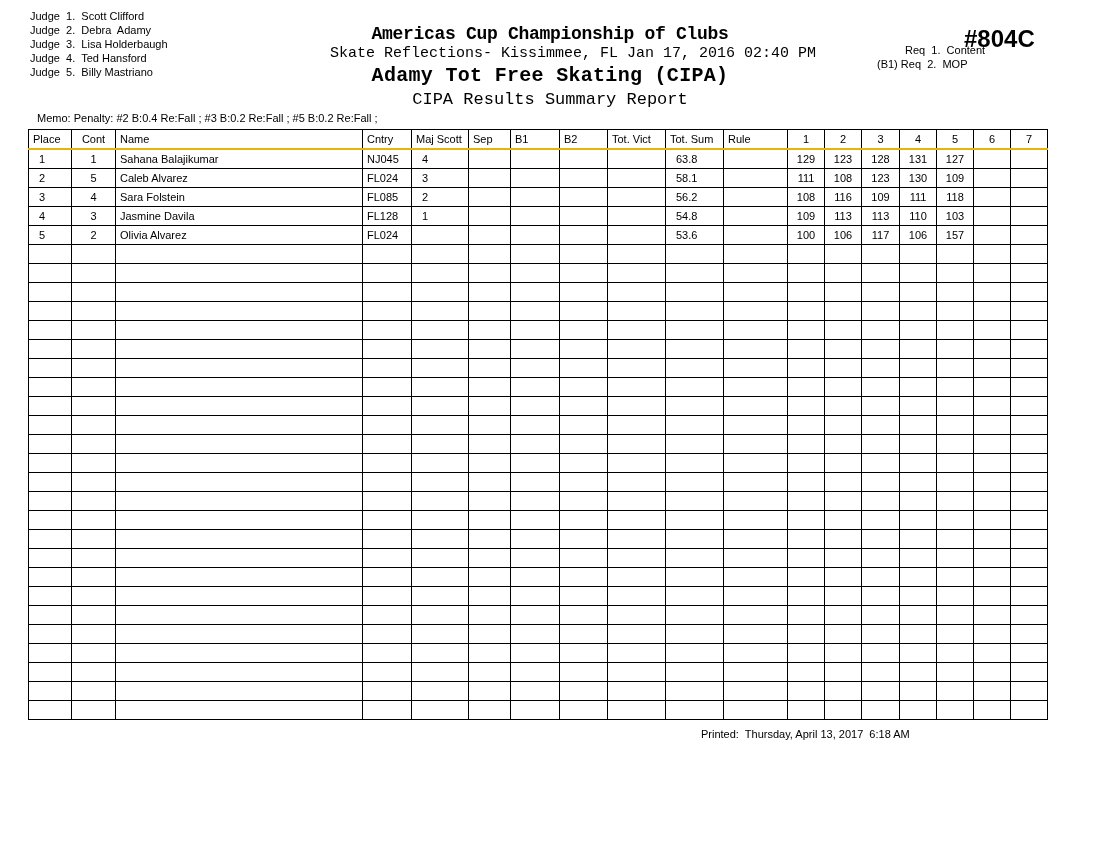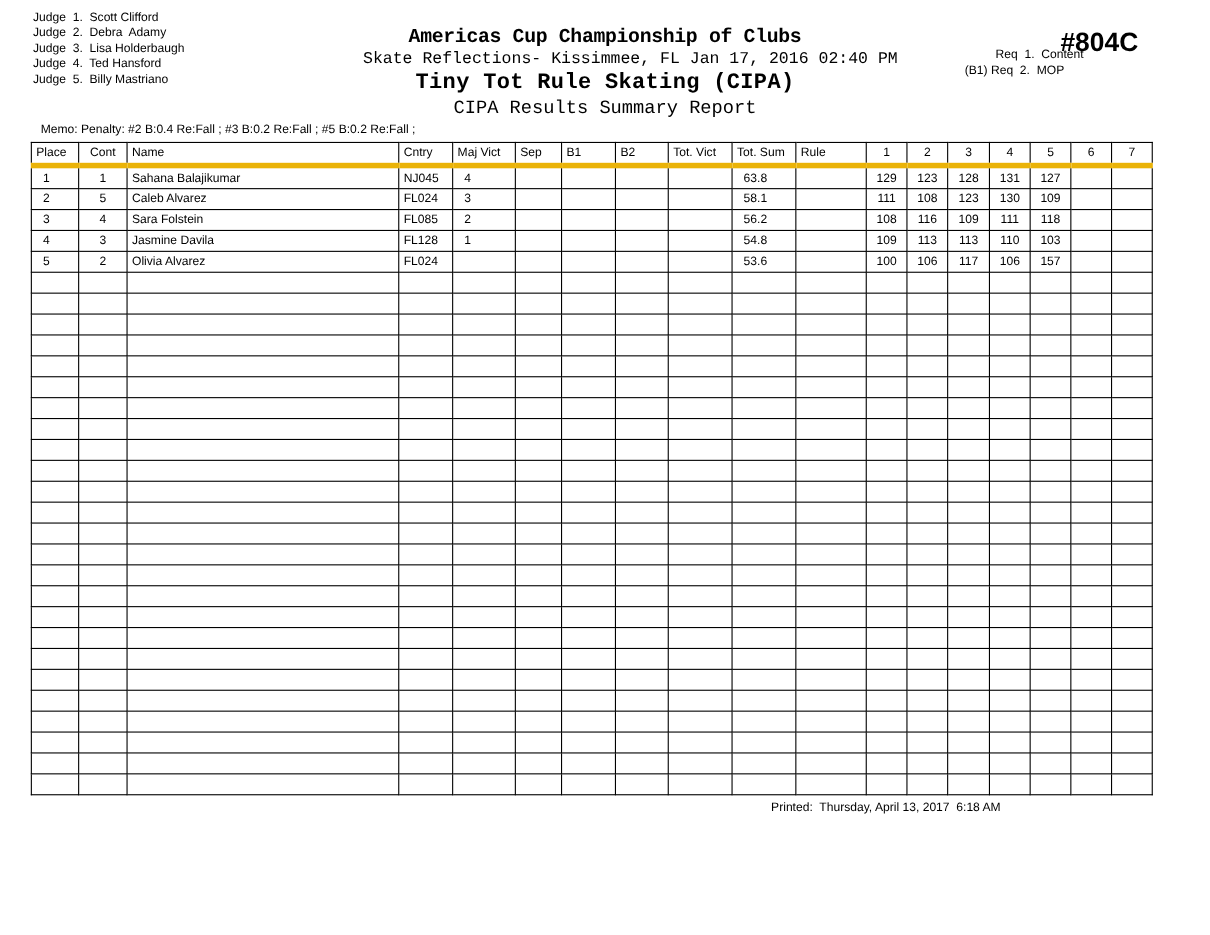--- a/index.html
+++ b/index.html
@@ -12,39 +12,39 @@
   .t2 { top: 45px; font-size: 15px; }
   .t3 { top: 64px; font-size: 20px; font-weight: bold; letter-spacing: 0.3px; }
   .t4 { top: 90px; font-size: 17px; }
   .code { position: absolute; left: 964px; top: 25px; font-size: 24px; font-weight: bold; }
   .req { position: absolute; font-size: 11px; white-space: pre; padding-left: 14px; }
   .memo { position: absolute; left: 37px; top: 112px; font-size: 11px; white-space: pre; }
   table.results { position: absolute; left: 28px; top: 129px; border-collapse: collapse;
                   table-layout: fixed; font-size: 11px; }
   table.results th, table.results td { border: 1px solid #000; height: 18px; padding: 0 4px;
                   overflow: hidden; white-space: nowrap; font-weight: normal; text-align: left; }
-  table.results thead th { border-bottom: 5px solid #eab308; height: 18px; margin-top: 47px; }
+  table.results thead th { border-bottom: 2px solid #eab308; height: 18px; margin-top: 47px; }
   table.results td.c, table.results th.c { text-align: center; }
   table.results td.ind { padding-left: 10px; }
   .printed { position: absolute; left: 657px; top: 728px; font-size: 11px; white-space: pre; padding-left: 44px; }
 </style>
 </head>
 <body>
 
 <div class="judges">
   <div>Judge  1.  Scott Clifford</div>
   <div>Judge  2.  Debra  Adamy</div>
   <div>Judge  3.  Lisa Holderbaugh</div>
   <div>Judge  4.  Ted Hansford</div>
   <div>Judge  5.  Billy Mastriano</div>
 </div>
 
 <div class="title t1">Americas Cup Championship of Clubs</div>
 <div class="title t2">Skate Reflections- Kissimmee, FL  Jan 17, 2016  02:40 PM</div>
-<div class="title t3">Tiny Tot Rule Skating (CIPA)</div>
+<div class="title t3">Adamy Tot Free Skating (CIPA)</div>
 <div class="title t4">CIPA Results Summary Report</div>
 
 <div class="code">#804C</div>
 <div class="req" style="left:891px; top:44px;">Req  1.  Content</div>
 <div class="req" style="left:863px; top:58px;">(B1) Req  2.  MOP</div>
 
 <div class="memo">Memo: Penalty: #2 B:0.4 Re:Fall ; #3 B:0.2 Re:Fall ; #5 B:0.2 Re:Fall ;</div>
 
 <table class="results">
   <colgroup>
@@ -66,21 +66,21 @@
     <col style="width:37px">
       <col style="width:37px">
       <col style="width:37px">
   </colgroup>
   <thead>
     <tr>
       <th>Place</th>
       <th class="c">Cont</th>
       <th>Name</th>
       <th>Cntry</th>
-      <th>Maj Vict</th>
+      <th>Maj Scott</th>
       <th>Sep</th>
       <th>B1</th>
       <th>B2</th>
       <th>Tot. Vict</th>
       <th>Tot. Sum</th>
       <th>Rule</th>
       <th class="c">1</th>
       <th class="c">2</th>
       <th class="c">3</th>
       <th class="c">4</th>

